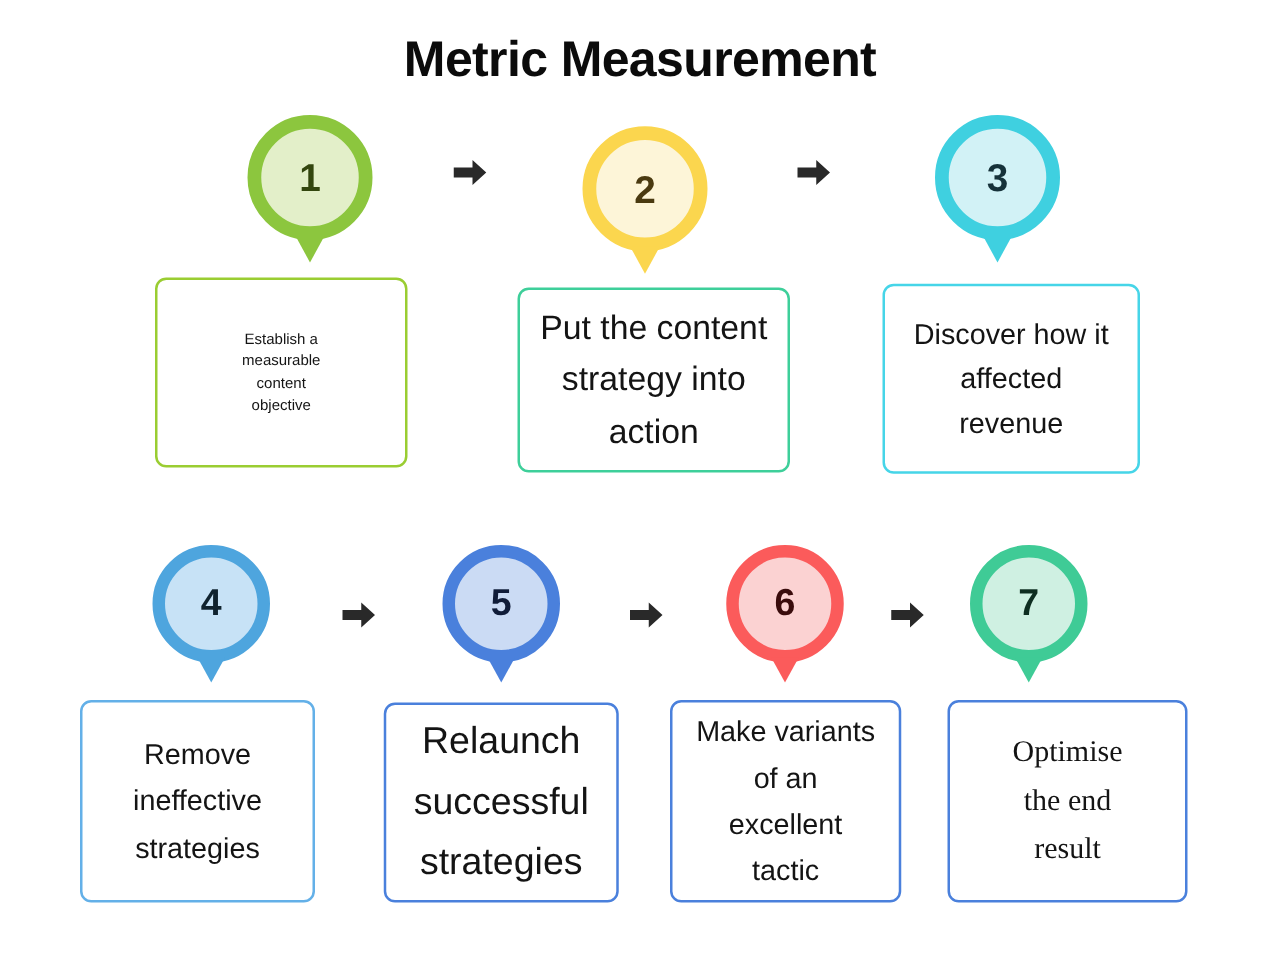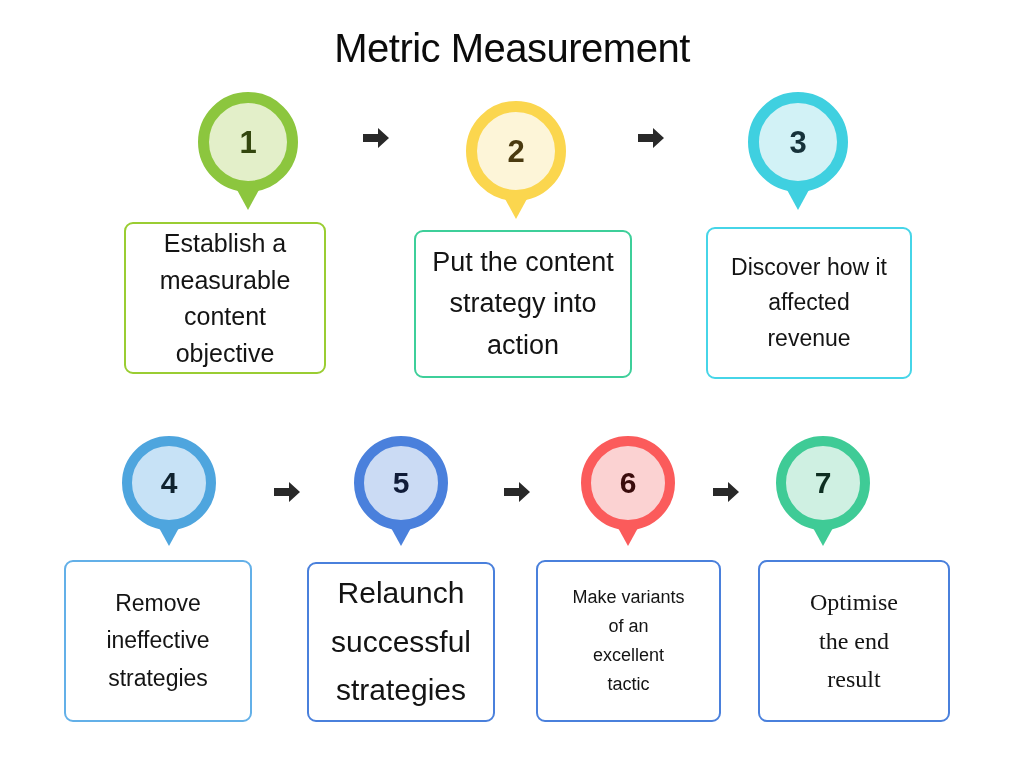--- a/index.html
+++ b/index.html
@@ -23,21 +23,21 @@
   }
 
   
   .title {
     position: absolute;
     top: 26px;
     left: 0;
     width: 1024px;
     text-align: center;
     font-size: 40px;
-    font-weight: normal;
+    font-weight: bold;
     letter-spacing: -0.5px;
     color: #0b0b0b;
   }
 
   
   .row {
     position: absolute;
     left: 0;
     width: 1024px;
     height: 0;
@@ -109,21 +109,21 @@
 
   <div class="row" id="row-1">
 
     <div class="step" style="left:198px; width:100px;">
       <div class="pin" style="width:100px;">
         <div class="pin-circle" style="width:100px;height:100px;border:11px solid #8CC63E;background:#E3EFC9;font-size:31px;color:#33460E;">
           <span>1</span>
         </div>
         <div class="pin-tail" style="top:96px;border-top:22px solid #8CC63E;"></div>
       </div>
-      <div class="card" style="left:-74px;top:130px;width:202px;height:152px;border-color:#9ACD32;font-size:25px;line-height:1.46;">
+      <div class="card" style="left:-74px;top:130px;width:202px;height:152px;border-color:#9ACD32;font-size:12px;line-height:1.46;">
         <span>Establish a
 measurable
 content
 objective</span>
       </div>
     </div>
 
     <svg class="arrow" style="left:361px; top:32px;" width="30" height="28" viewBox="0 0 30 28">
       <path d="M2 10 H17 V4 L28 14 L17 24 V18 H2 Z" fill="#292929"></path>
     </svg>
@@ -200,21 +200,21 @@
       <path d="M2 10 H17 V4 L28 14 L17 24 V18 H2 Z" fill="#292929"></path>
     </svg>
 
     <div class="step" style="left:581px; width:94px;">
       <div class="pin" style="width:94px;">
         <div class="pin-circle" style="width:94px;height:94px;border:10px solid #FB5B5B;background:#FBD2D2;font-size:30px;color:#3A0C0C;">
           <span>6</span>
         </div>
         <div class="pin-tail" style="top:90px;border-top:20px solid #FB5B5B;border-left-width:11px;border-right-width:11px;"></div>
       </div>
-      <div class="card" style="left:-45px;top:124px;width:185px;height:162px;border-color:#4A80DC;font-size:18px;line-height:1.62;">
+      <div class="card" style="left:-45px;top:124px;width:185px;height:162px;border-color:#4A80DC;font-size:23px;line-height:1.62;">
         <span>Make variants
 of an
 excellent
 tactic</span>
       </div>
     </div>
 
     <svg class="arrow" style="left:711px; top:42px;" width="30" height="28" viewBox="0 0 30 28">
       <path d="M2 10 H17 V4 L28 14 L17 24 V18 H2 Z" fill="#292929"></path>
     </svg>

